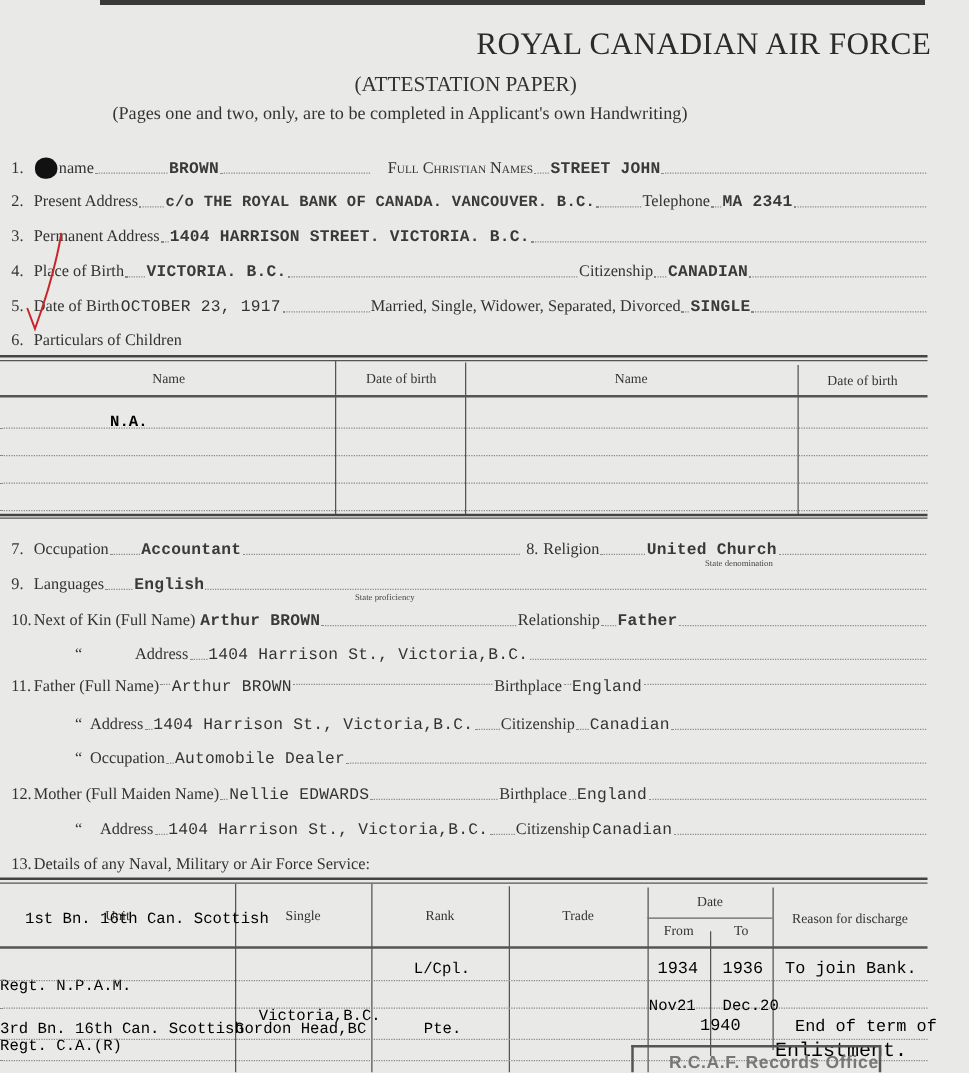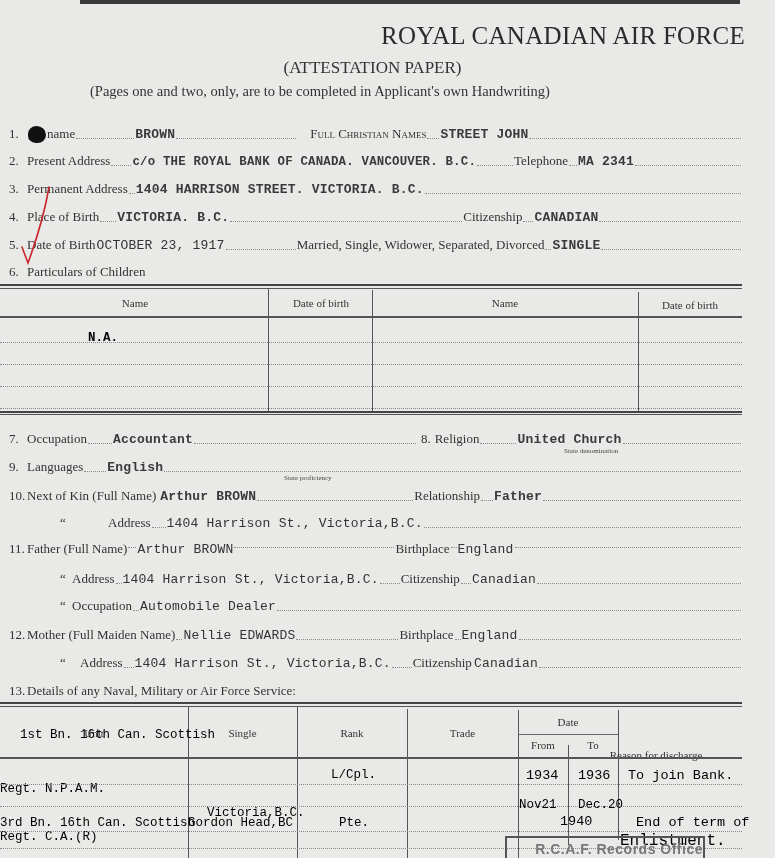--- a/index.html
+++ b/index.html
@@ -239,21 +239,21 @@
     <div class="vline" style="left:618px; top:710px; height:130px;"></div>
 
     <div class="th" style="left:0; width:188px; top:727px;">Unit</div>
     <div class="th" style="left:188px; width:109px; top:727px;">Single</div>
     <div class="th" style="left:297px; width:110px; top:727px;">Rank</div>
     <div class="th" style="left:407px; width:111px; top:727px;">Trade</div>
     <div class="th" style="left:518px; width:100px; top:716px;">Date</div>
     <div class="dotline" style="left:518px; width:100px; top:734px; border-bottom:1px solid #666;"></div>
     <div class="th" style="left:518px; width:50px; top:739px;">From</div>
     <div class="th" style="left:568px; width:50px; top:739px;">To</div>
-    <div class="th" style="left:594px; width:124px; top:729px;margin-top:20px;">Reason for discharge</div>
+    <div class="th" style="left:618px; width:124px; top:729px;">Reason for discharge</div>
     <div class="thin" style="top:757px; height:1.5px;"></div>
 
     <div class="cell" style="left:0; top:728px;padding-left:20px;">1st Bn. 16th Can. Scottish</div>
     <div class="cell" style="left:0; top:782px;">Regt. N.P.A.M.</div>
     <div class="cell" style="left:207px; top:768px;margin-top:38px;">Victoria,B.C.</div>
     <div class="cell" style="left:331px; top:768px;">L/Cpl.</div>
     <div class="cell" style="left:526px; top:768px; font-size:13.5px;">1934</div>
     <div class="cell" style="left:578px; top:768px; font-size:13.5px;">1936</div>
     <div class="cell" style="left:628px; top:768px; font-size:13.5px;">To join Bank.</div>
     <div class="dotline" style="left:0; width:742px; top:784px;"></div>

